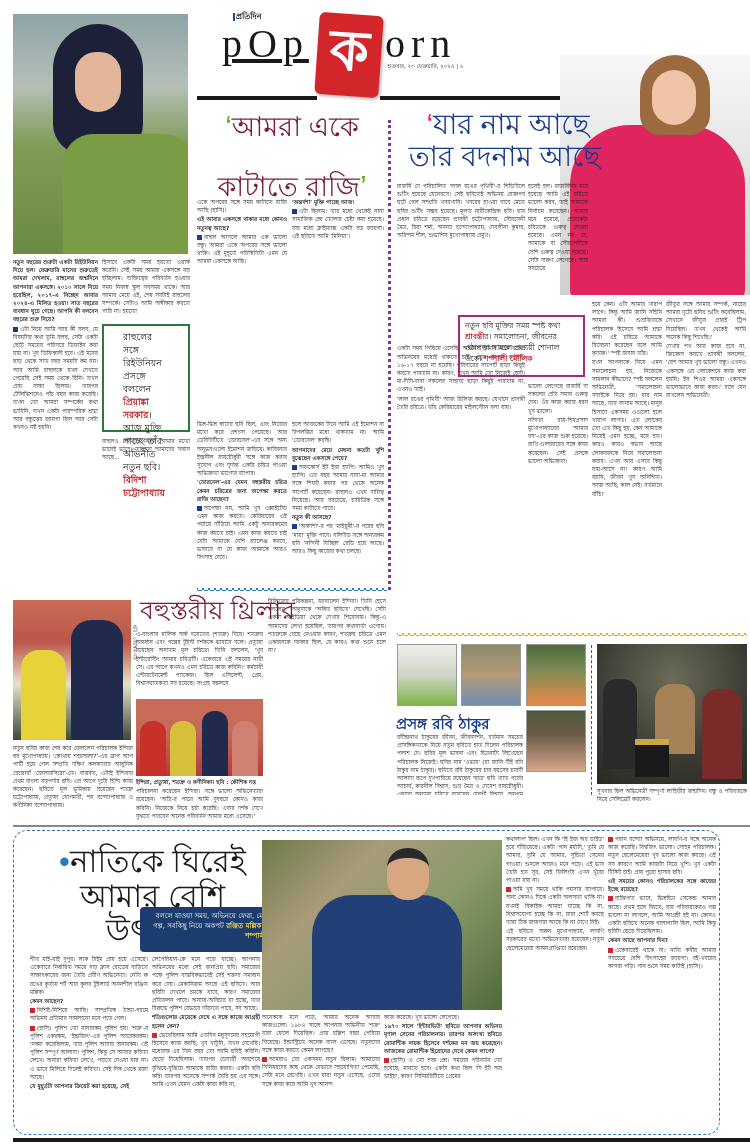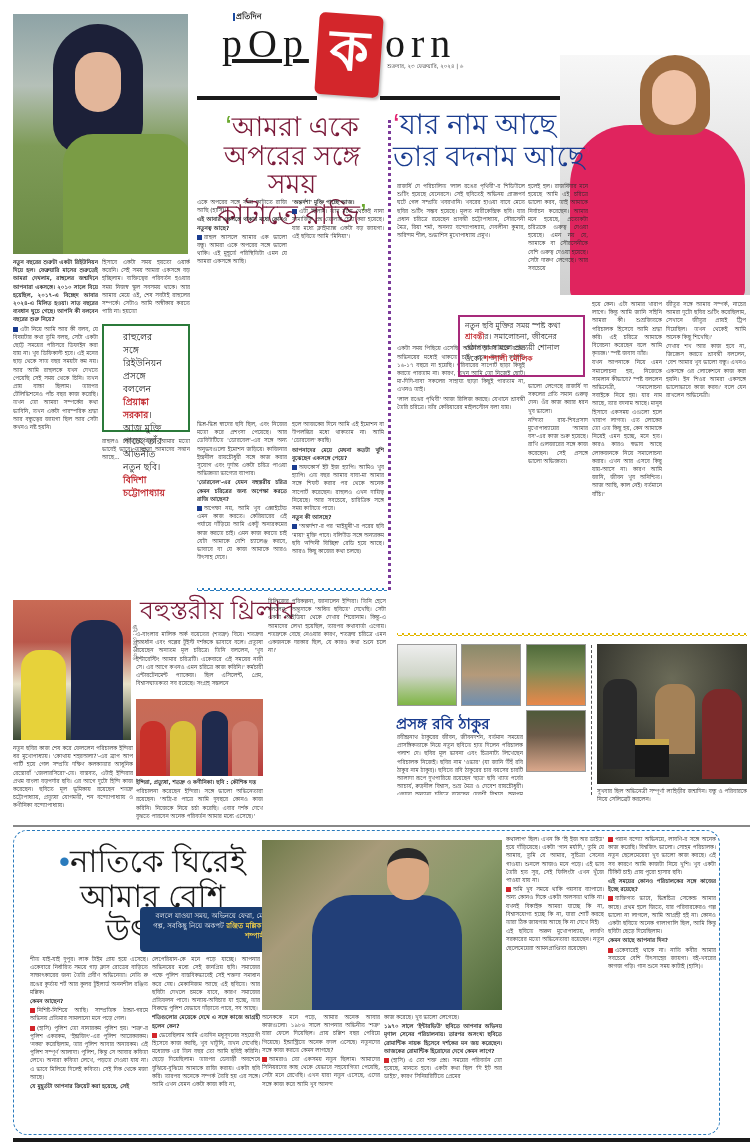--- a/index.html
+++ b/index.html
@@ -32,21 +32,21 @@
 
   #photo-srabanti { left: 560px; top: 55px; width: 190px; height: 240px; background: linear-gradient(180deg,#f7f7f7 0%,#e7e7e7 40%,#cfcfcf 100%); }
   #photo-srabanti .hair { position:absolute; left:80px; top:0px; width:70px; height:80px; background:#9b6a3f; border-radius:35px 35px 20px 20px; }
   #photo-srabanti .face { position:absolute; left:92px; top:15px; width:44px; height:55px; background:#f0c2a6; border-radius:22px; }
   #photo-srabanti .dress { position:absolute; left:10px; top:70px; width:175px; height:175px; background:#e0245e; border-radius:60px 60px 10px 10px; }
 
   
   .hl { font-family: Liberation Sans, sans-serif; font-weight: normal; line-height: 1.05; }
   #hl1 { left: 197px; top: 110px; width: 190px; color: #7b1b3a; font-size: 27px; text-align:center; }
   #hl1 .qm { color:#6aa82e; font-size: 30px; }
-  #hl2 { left: 393px; top: 108px; width: 230px; color: #1a3c8f; font-size: 28px; text-align:left; }
+  #hl2 { left: 393px; top: 108px; width: 230px; color: #1a3c8f; font-size: 28px; text-align:center; }
   #hl2 .qm { color:#e3226f; font-size: 30px; }
 
   
   #divider-purple { left: 388px; top: 120px; width: 3px; height: 470px; border-left: 3px dotted #7b3a9a; }
 
   
   #callout-priyanka { left: 102px; top: 324px; width: 88px; height: 108px; border: 2px solid #2b7a3a; padding: 4px 19px; font-family: "DejaVu Sans", sans-serif; font-size: 9.2px; line-height: 13px; color:#1a1a1a; }
   #callout-priyanka .r { color:#c1272d; font-weight:bold; }
   #callout-srabanti { left: 458px; top: 315px; width: 127px; height: 62px; border: 2px solid #a72a7b; padding: 3px 5px; font-family: "DejaVu Sans", sans-serif; font-size: 7.6px; line-height: 11px; color:#1a1a1a; }
   #callout-srabanti .r { color:#c1272d; font-weight:bold; }
@@ -107,21 +107,21 @@
 <div class="abs rule-black" style="left:380px;top:96px;width:185px;"></div>
 
 <div class="abs photo" id="photo-priyanka">
   <div class="hair"></div>
     <div class="dress"></div>
     <div class="face"></div>
 </div>
 
 <div class="abs hl" id="hl1">
   <span class="qm">‘</span><span>আমরা একে</span><br>
-  <span>অপরের সঙ্গে সময়</span><br>
+  <br>
   <span>কাটাতে রাজি</span><span class="qm">’</span>
 </div>
 
 <div class="abs txt" style="left:13px;top:258px;width:85px;height:320px;">
   <p class="q">নতুন বছরের শুরুটা একটা রিইউনিয়ন দিয়ে হল। ফেব্রুয়ারি মাসের শুরুতেই আমরা দেখলাম, রাহুলের জন্মদিনে আপনারা একসঙ্গে। ২০১০ সালে বিয়ে হয়েছিল, ২০১৭-এ বিচ্ছেদ আবার ২০২৪-এ মিলিত হওয়া। সাত বছরের ব্যবধান ঘুচে গেছে। আপনি কী বলবেন বছরের শুরু নিয়ে?</p>
   <p><span class="sq" style="background: rgb(26, 60, 143);"></span>এটা নিয়ে আমি আর কী বলব, যে বিষয়টার কথা তুমি বলছ, সেটা একটা ছোট্ট সময়ের পরিসরে ডিফাইন করা যায় না। খুব ডিফিকাল্ট হবে। এই মনের ছাড় থেকে সাত বছর সময়টা কম নয়। আর আমি রাহুলকে যখন দেখতে পেয়েছি সেই সময় থেকে চিনি। তখন প্রায় বাচ্চা ছিলাম। তারপর টেলিভিশনেও পাঁচ বছর কাজ করেছি। তখন তো আমরা সম্পর্কের কথা ভাবিনি, তখন একটা পারস্পরিক শ্রদ্ধা আর বন্ধুত্বের জায়গা ছিল আর সেটা কখনও নষ্ট হয়নি।</p>
 </div>
 <div class="abs txt" style="left:102px;top:258px;width:88px;height:62px;">
   <p>হিসাবে একটা সময় হয়তো ওয়ার্ক করেনি। সেই সময় আমরা একসঙ্গে বড় হচ্ছিলাম। ব্যক্তিত্বের পরিবর্তন হওয়ার সময় নিজস্ব স্কুল সবসময় থাকে। আর আমার মেয়ে ওই, শেষ সবটাই রাহুলের সম্পর্কে। সেটাও আমি অস্বীকার করতে পারি না। হয়তো</p>
 </div>

